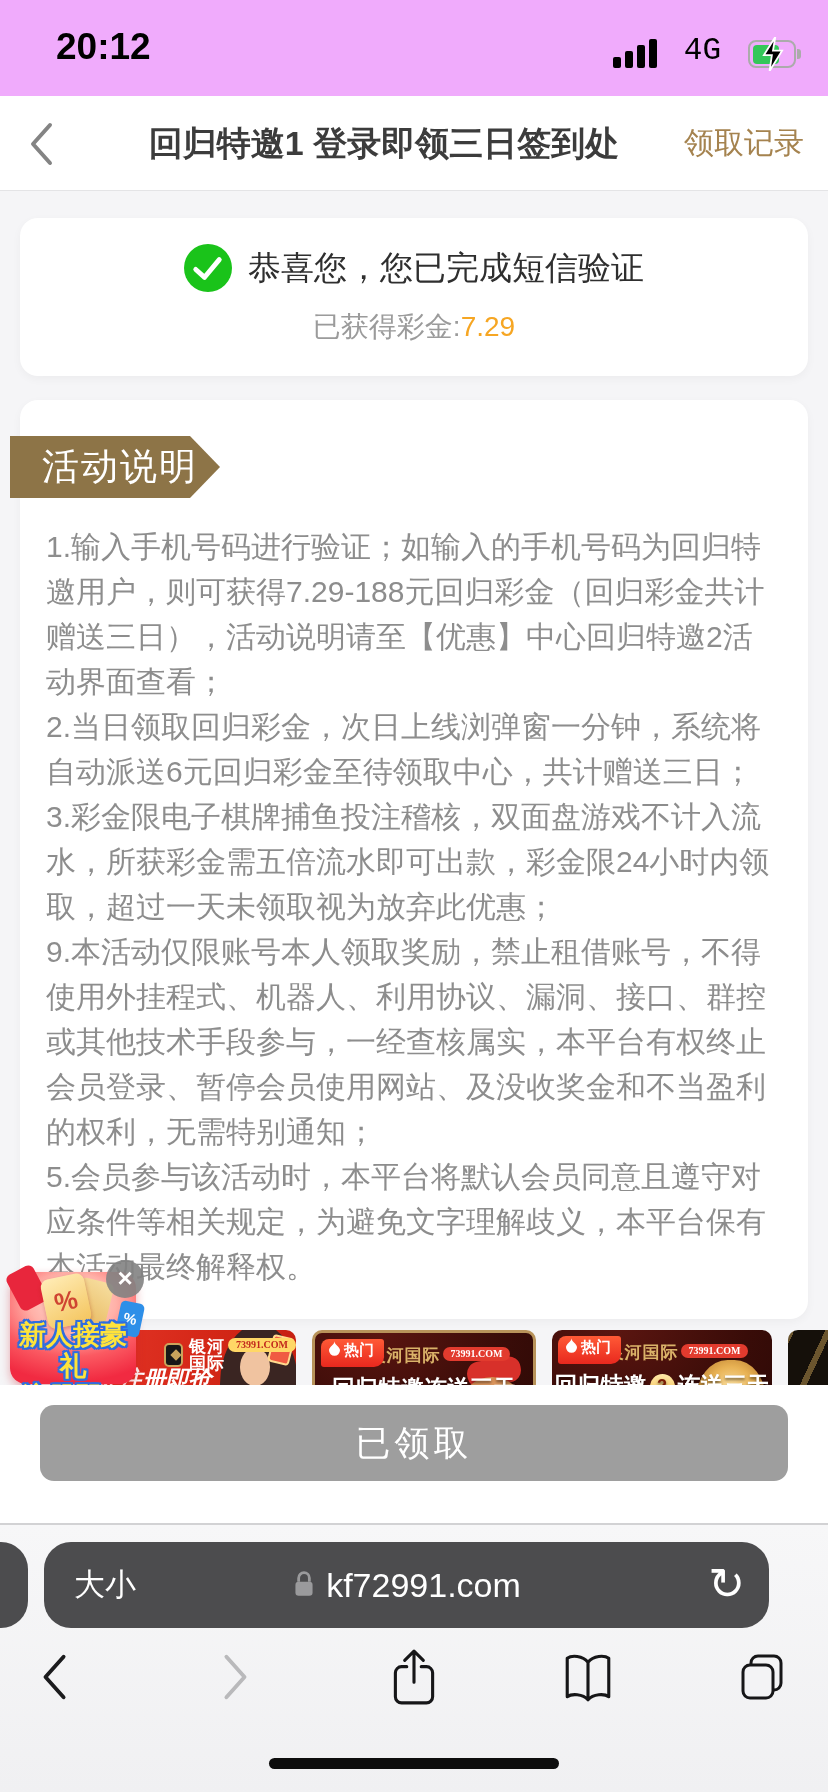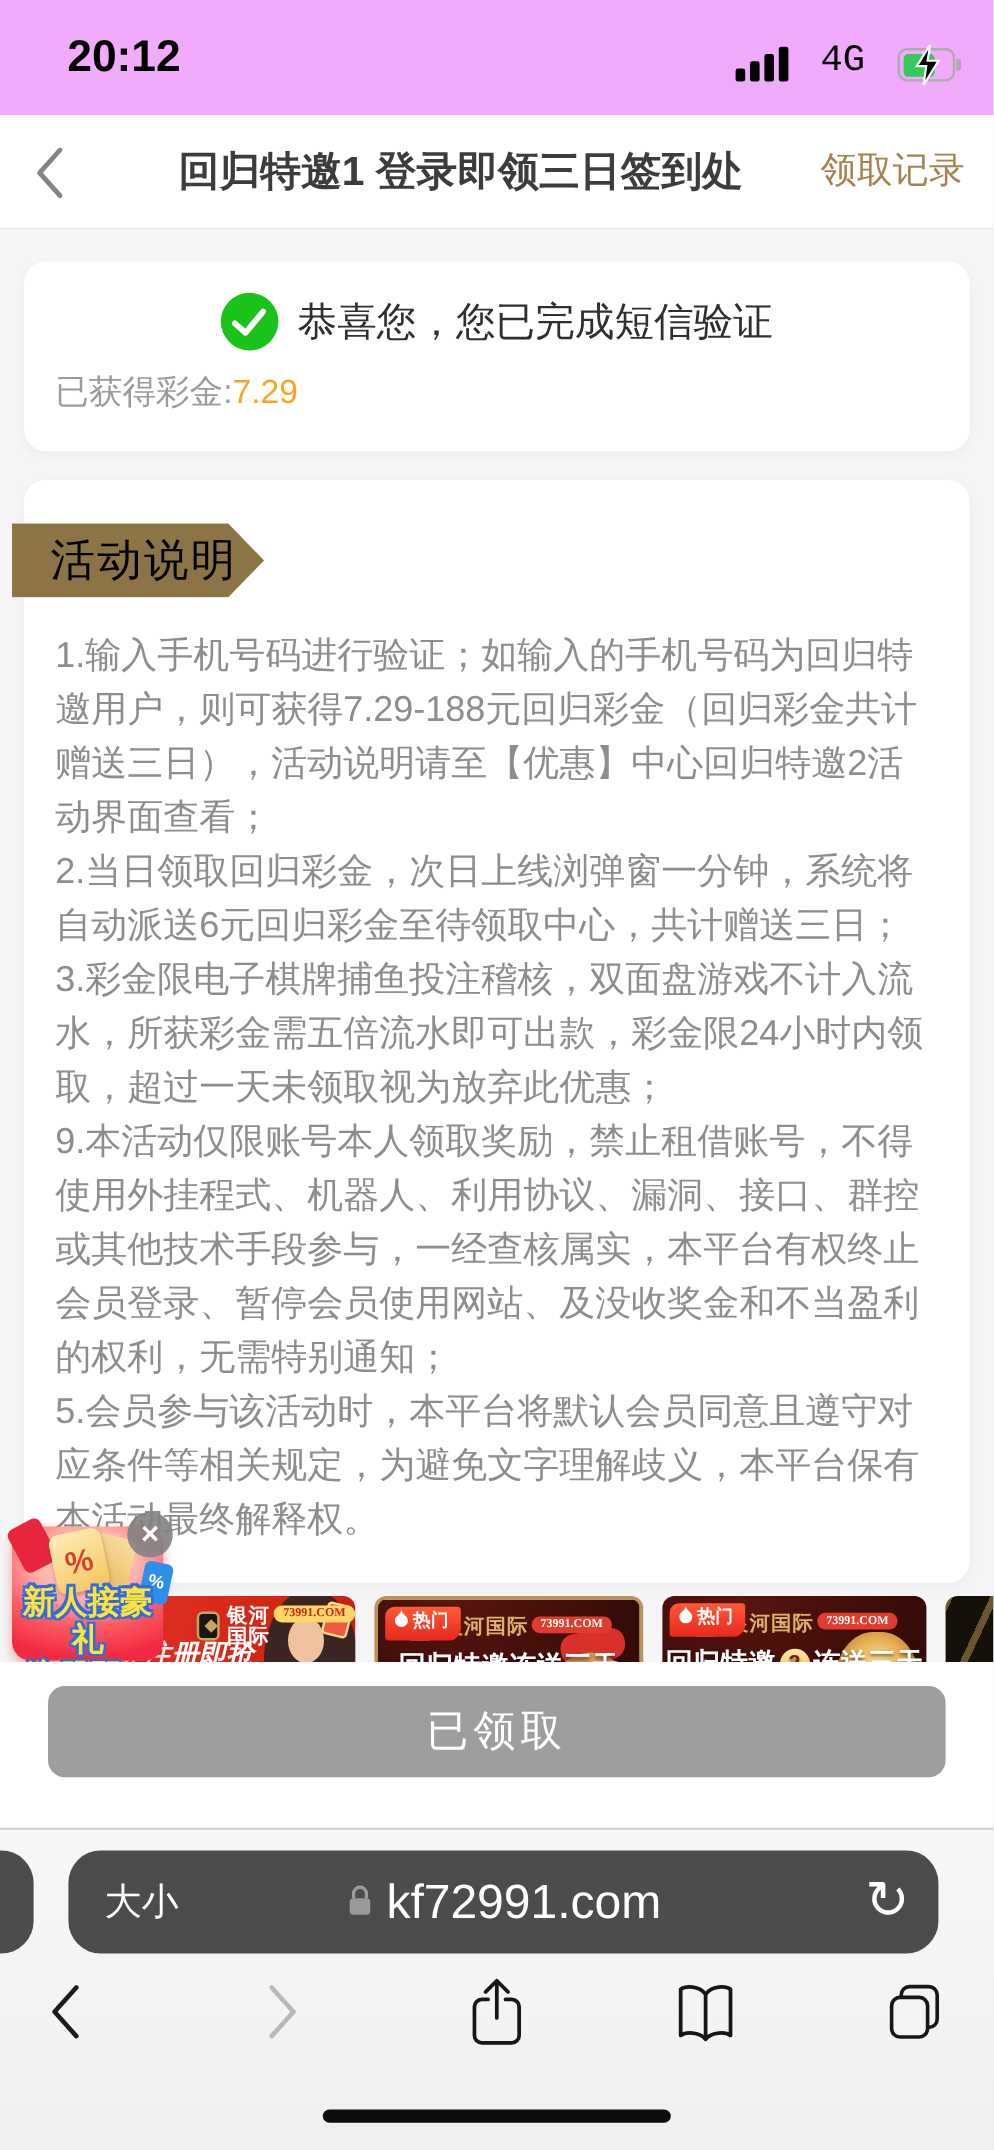--- a/index.html
+++ b/index.html
@@ -26,28 +26,28 @@
   .bolt { position:absolute; left:12px; top:-3px; }
   
   .nav { position:absolute; top:96px; left:0; right:0; height:95px; background:#fff; border-bottom:1px solid #e4e4e6; }
   .nav-back { position:absolute; left:26px; top:24px; width:30px; height:48px; cursor:pointer; }
   .nav-title { position:absolute; left:110px; right:170px; top:0; height:94px; line-height:94px; text-align:center;
                font-size:34px; color:#3c3c3c; font-weight:600; white-space:nowrap; }
   .nav-action { position:absolute; right:24px; top:0; height:94px; line-height:94px; font-size:30px; color:#a5834f; cursor:pointer; }
   
   .page-body { position:absolute; top:191px; left:0; right:0; height:1194px; background:#f5f5f7; overflow:hidden; }
   .card { background:#fff; border-radius:18px; box-shadow:0 3px 10px rgba(0,0,0,0.04); }
-  .success-card { margin:27px 20px 0; padding:26px 26px 30px; }
+  .success-card { margin:27px 20px 0; padding:26px 26px 30px;text-align:center; }
   .success-row { display:flex; justify-content:center; align-items:center; gap:16px; }
   .check-circle { width:48px; height:48px; border-radius:50%; background:#1ac31a; flex:none; display:flex; align-items:center; justify-content:center; }
   .success-msg { font-size:33px; color:#2f2f2f; font-weight:500; }
   .bonus-line { margin-top:16px; font-size:28px; color:#9b9b9b; }
   .bonus-line .val { color:#f6a623; }
   .activity-card { margin:24px 20px 0; padding:36px 26px 30px; position:relative; }
-  .ribbon { position:relative; left:-36px; width:210px; height:62px; background:#8d7447; color:#000000;
+  .ribbon { position:relative; left:-36px; width:210px; height:62px; background:#8d7447; color:#ffffff;
             font-size:37px; line-height:62px; padding-left:32px; letter-spacing:2px;
             clip-path: polygon(0 0, calc(100% - 30px) 0, 100% 50%, calc(100% - 30px) 100%, 0 100%);
             margin-bottom:26px; }
   .rules p { font-size:30px; line-height:45px; color:#8d8d8d; }
   
   .float-badge { position:absolute; left:10px; top:1081px; width:126px; height:112px; border-radius:16px;
                  background: radial-gradient(90% 70% at 50% 28%, #ffe3de 0%, #ffb1a8 38%, #fb5a62 68%, #f12a41 100%);
                  box-shadow:0 4px 10px rgba(200,30,40,.35); z-index:6; cursor:pointer; }
   .gift { position:relative; height:48px; }
   .coupon { position:absolute; left:34px; top:4px; width:44px; height:50px; border-radius:8px;
@@ -99,24 +99,24 @@
   .char-hat { position:absolute; right:12px; top:26px; width:54px; height:26px; border-radius:12px; background:#d8302a; transform:rotate(-10deg); }
   .god-blob { position:absolute; right:6px; top:30px; width:70px; height:90px; border-radius:45% 45% 40% 40%; background:radial-gradient(60% 50% at 50% 35%, #ffe9b0 0%, #e8b254 55%, #b5772a 100%); }
   
   .bottom-panel { position:absolute; top:1385px; left:0; right:0; height:140px; background:#fff; border-bottom:2px solid #d2d2d4; z-index:8; }
   .claim-btn { margin:20px 40px 0; height:76px; border-radius:14px; background:#9e9e9e; color:#fff;
                font-size:35px; letter-spacing:4px; text-align:center; line-height:76px; cursor:pointer; }
   
   .browser { position:absolute; top:1525px; left:0; right:0; height:267px;
              background:linear-gradient(#f7f7f8,#f0f0f2); z-index:8; }
   .pill-partial { position:absolute; left:-26px; top:17px; width:54px; height:86px; border-radius:27px; background:#4c4c4e; cursor:pointer; }
-  .url-pill { position:absolute; left:57px; top:17px; width:725px; height:86px; border-radius:27px; background:#4c4c4e; cursor:pointer; }
+  .url-pill { position:absolute; left:44px; top:17px; width:725px; height:86px; border-radius:27px; background:#4c4c4e; cursor:pointer; }
   .aa-btn { position:absolute; left:30px; top:0; height:86px; line-height:86px; color:#fff; font-size:31px; cursor:pointer; }
   .url-center { position:absolute; left:0; right:0; top:0; height:86px; display:flex; align-items:center; justify-content:center; gap:10px;
-                color:#fff; font-size:40px; }
+                color:#fff; font-size:34px; }
   .refresh-btn { position:absolute; right:24px; top:0; height:86px; line-height:84px; color:#fff; font-size:44px; cursor:pointer; }
   .tb-btn { position:absolute; top:154px; transform:translate(-50%,-50%); cursor:pointer; }
   .home-indicator { position:absolute; left:50%; transform:translateX(-50%); top:233px; width:290px; height:11px; border-radius:6px; background:#0d0d0d; }
 </style>
 </head>
 <body>
 
 <div id="screen">
 
   <div class="status-bar">

